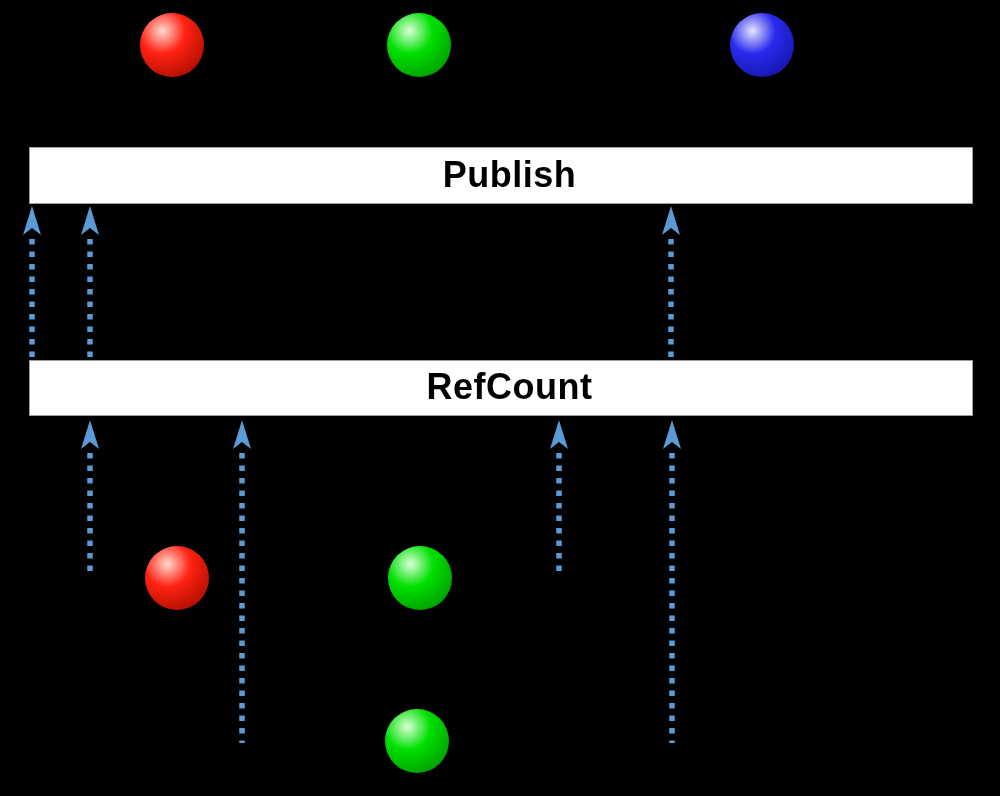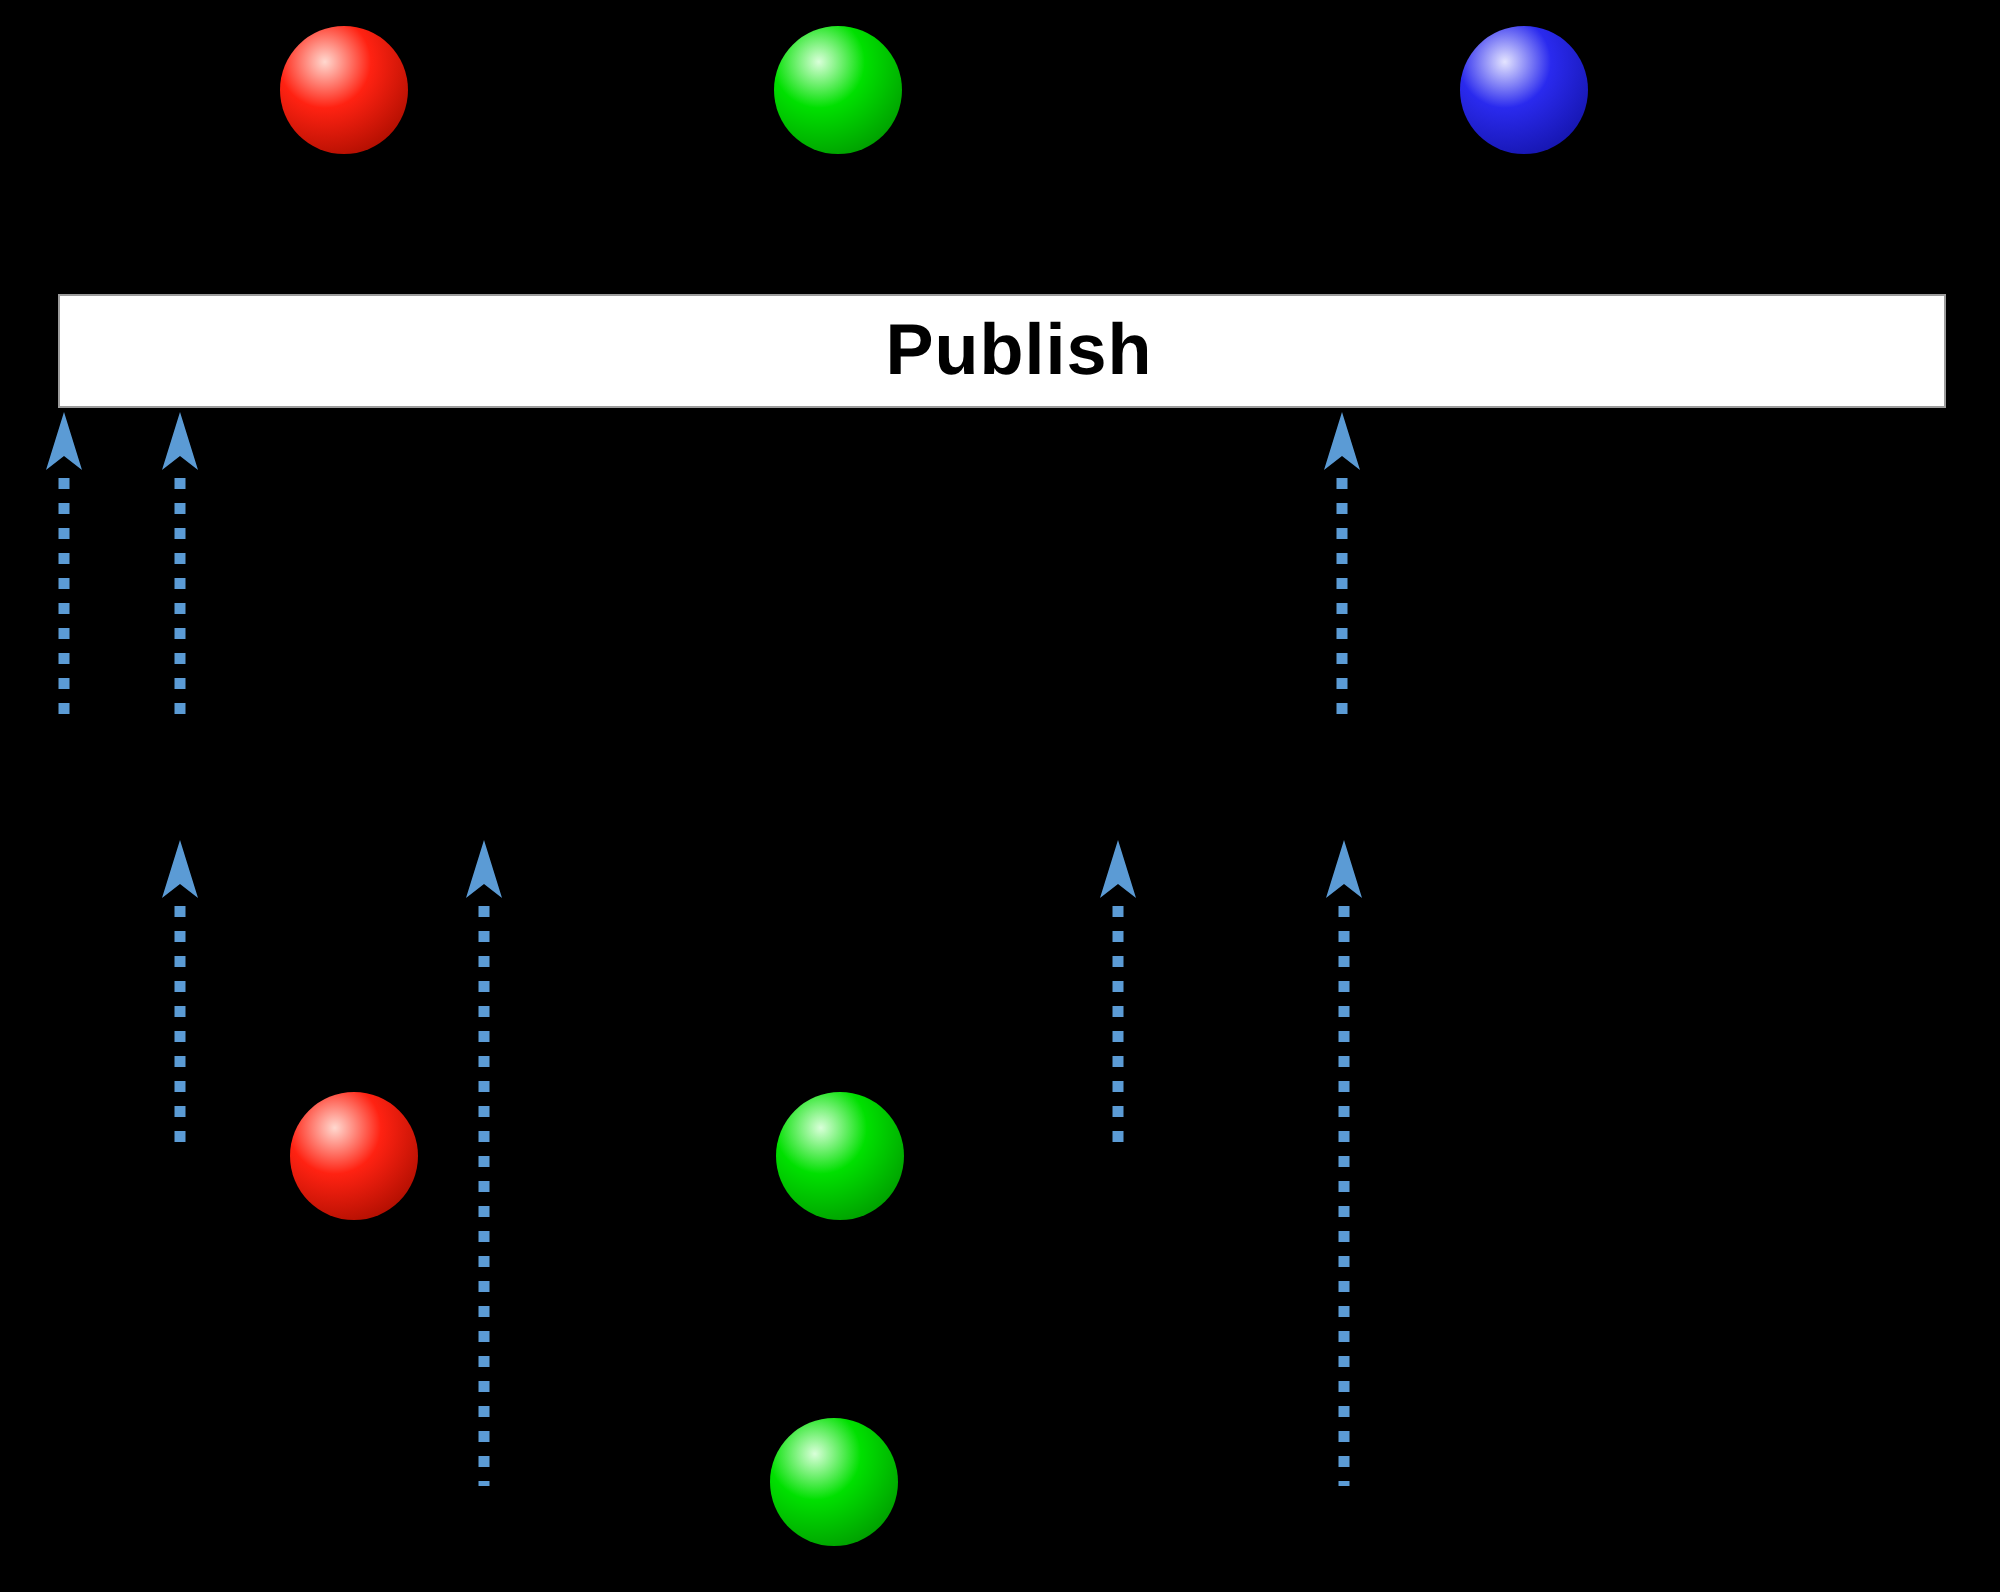--- a/index.html
+++ b/index.html
@@ -101,13 +101,16 @@
       <circle cx="762" cy="45" r="32" fill="url(#grad-blue)"></circle>
       <circle cx="177" cy="578" r="32" fill="url(#grad-red)"></circle>
       <circle cx="420" cy="578" r="32" fill="url(#grad-green)"></circle>
       <circle cx="417" cy="741" r="32" fill="url(#grad-green)"></circle>
     </svg>
 
   <div class="op-box op-publish">
     <span class="op-label">Publish</span>
   </div>
 
+  <div class="op-box op-refcount">
+    <span class="op-label">RefCount</span>
+  </div>
 </div>
 
 </body></html>

